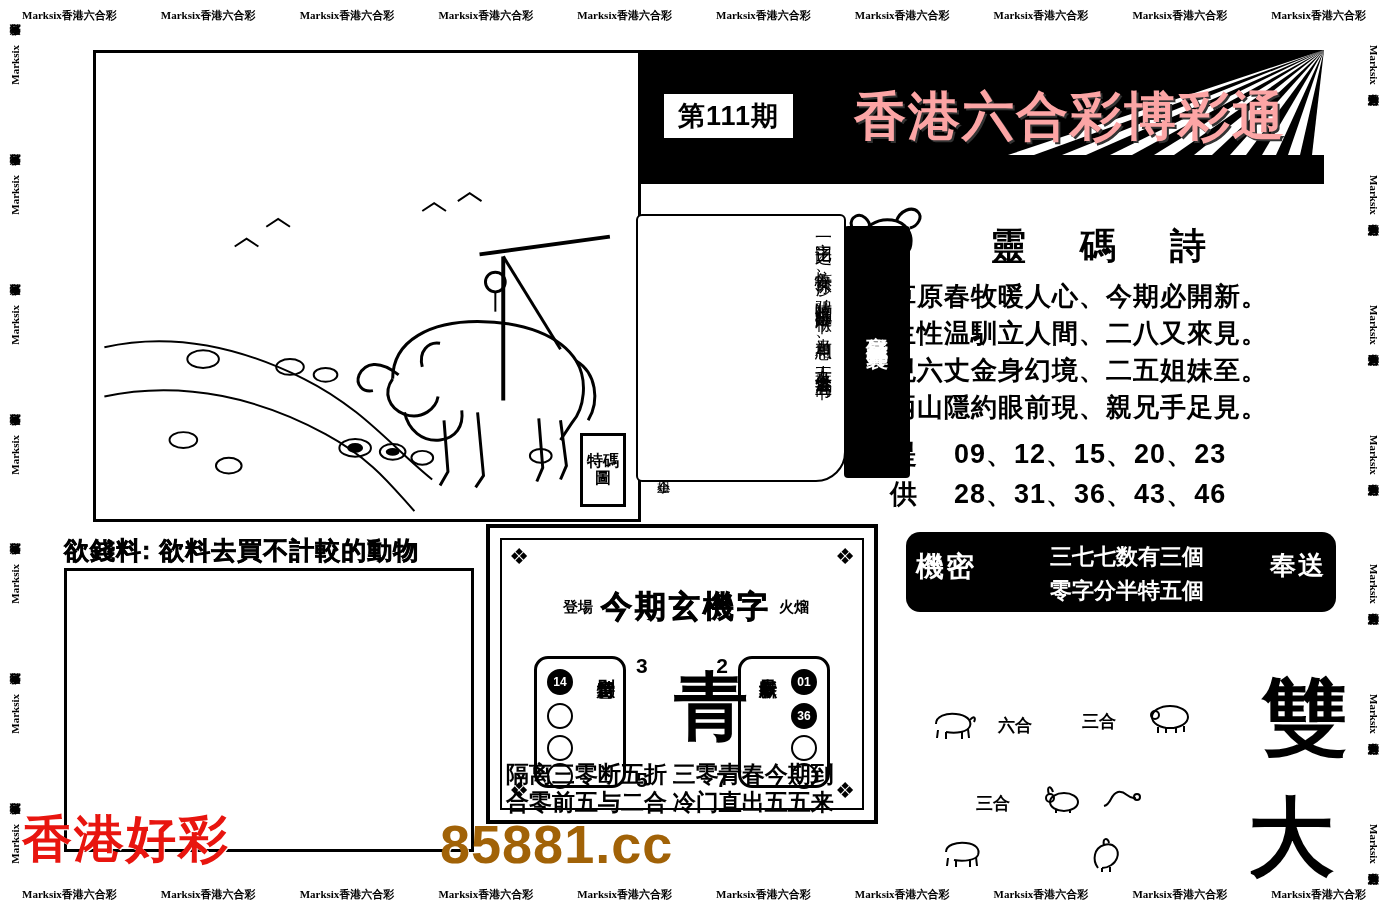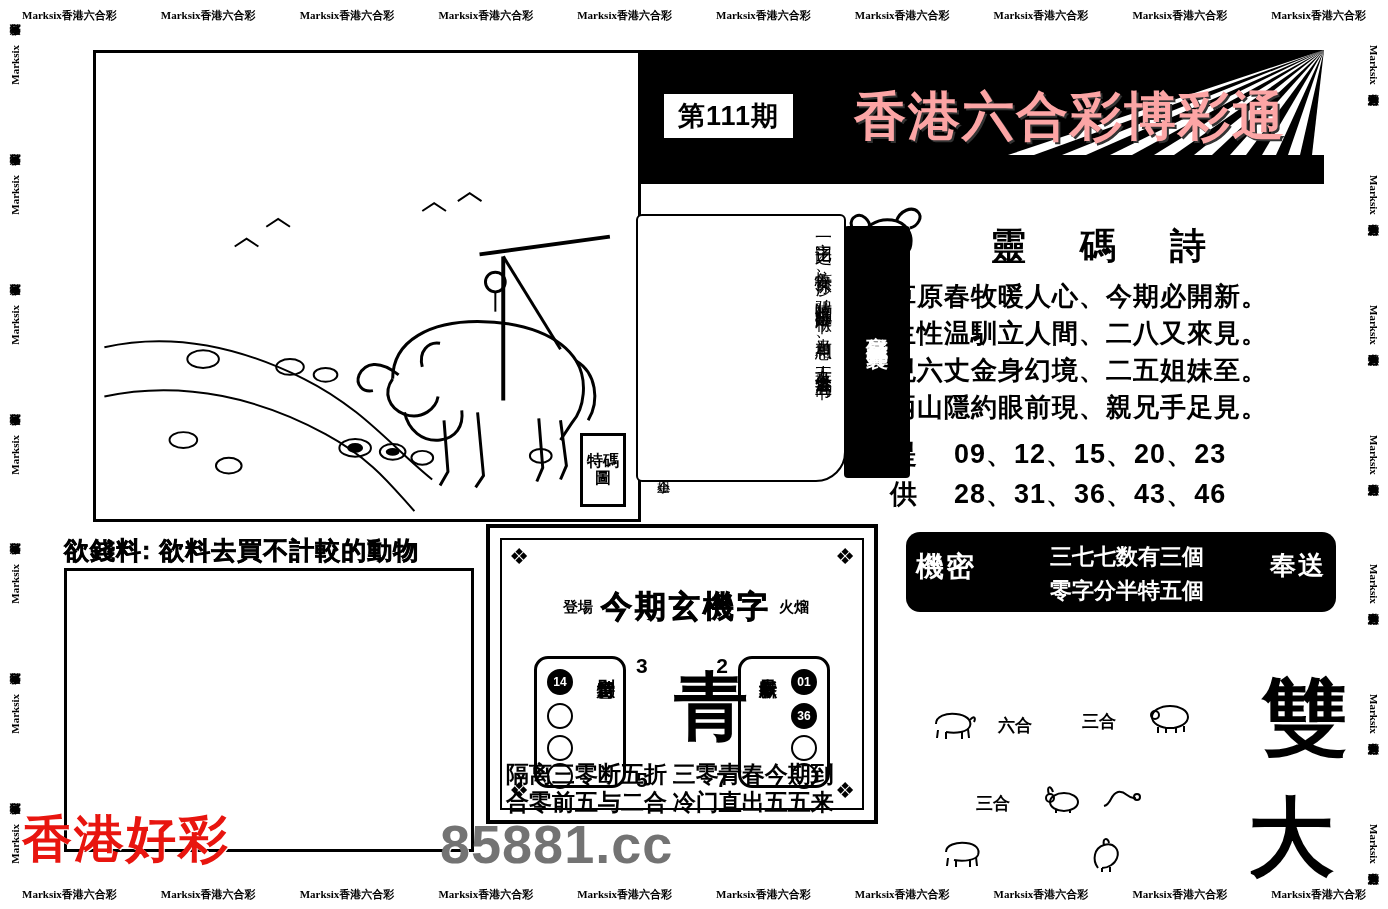--- a/index.html
+++ b/index.html
@@ -240,21 +240,21 @@
 
   
   .red-brand {
     position:absolute; left:22px; bottom:36px;
     font-size:50px; font-weight:bold; color:#e8150f;
     letter-spacing:2px;
     text-shadow:1px 1px 0 #fff;
   }
   .red-url {
     position:absolute; left:440px; bottom:34px;
-    font-size:54px; font-weight:bold; color:#737373;
+    font-size:54px; font-weight:bold; color:#a16207;
     letter-spacing:1px;
     text-shadow:1px 1px 0 #fff;
     margin-top:8px;
   }
 </style>
 </head>
 <body>
 
 <div class="page">
 

